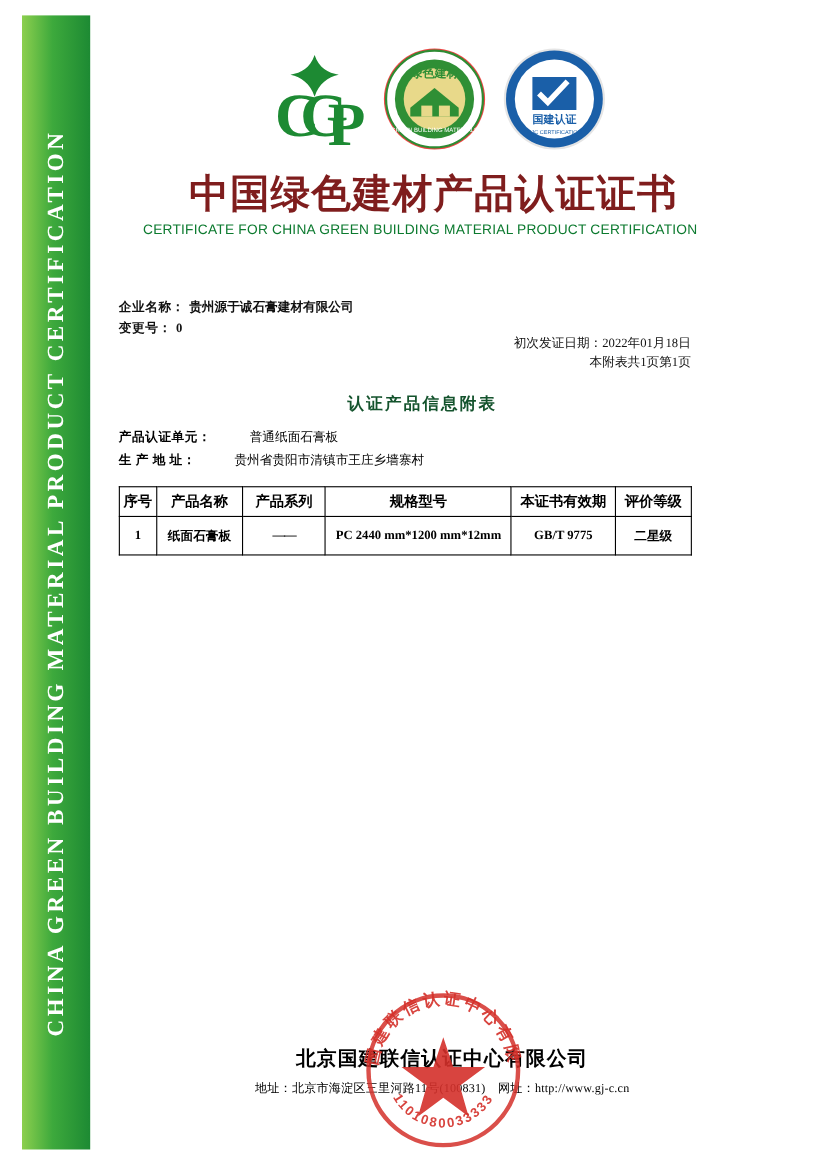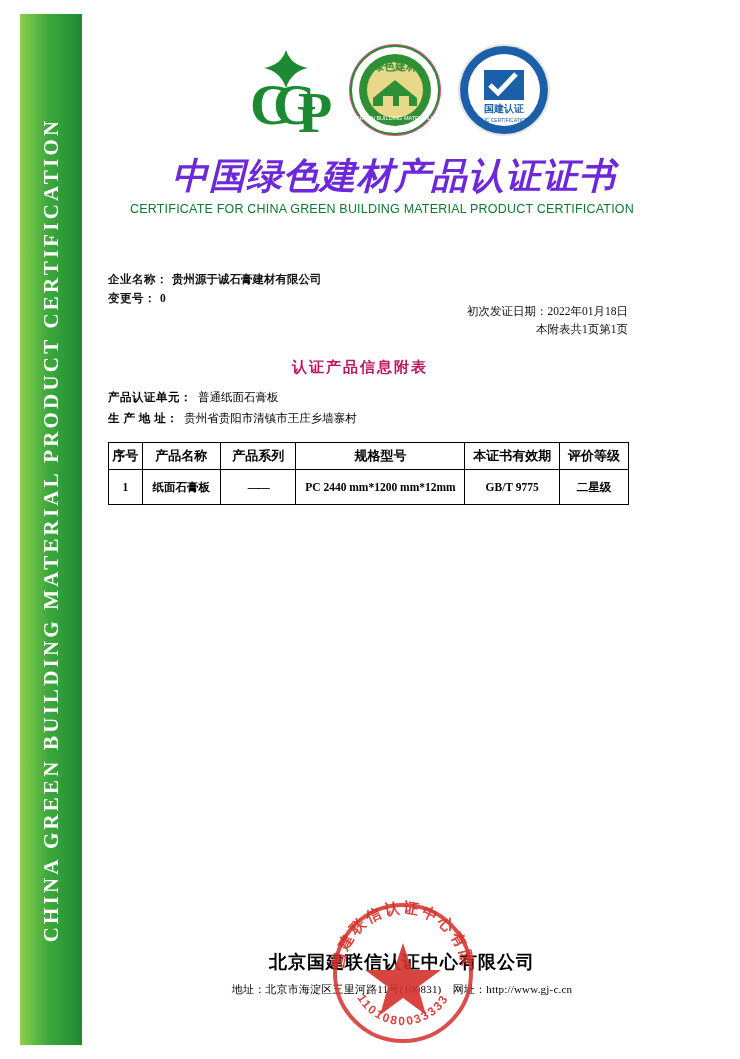--- a/index.html
+++ b/index.html
@@ -57,21 +57,21 @@
     height: 92px;
     position: relative;
   }
   .logo-cgp svg { display: block; }
 
   .logo-gbm {
     width: 92px;
     height: 92px;
     border-radius: 50%;
     position: relative;
-    background: #ec4899;
+    background: #ef4444;
   }
   .logo-gjc {
     width: 92px;
     height: 92px;
     border-radius: 50%;
     position: relative;
     background: #e5e5e5;
   }
 
   
@@ -80,23 +80,22 @@
     left: 0;
     top: 152px;
     width: 740px;
     text-align: center;
     padding-left: 48px;
     box-sizing: border-box;
     font-family: "Liberation Serif", serif;
     font-weight: 700;
     font-size: 36px;
     letter-spacing: 1px;
-    color: #6d28d9;
-    white-space: nowrap;
-    font-style: italic;
+    color: #7f1d1d;
+    white-space: nowrap;
   }
   .title-en {
     position: absolute;
     left: 0;
     top: 202px;
     width: 740px;
     text-align: center;
     padding-left: 24px;
     box-sizing: border-box;
     font-family: "Liberation Sans", sans-serif;
@@ -136,45 +135,46 @@
     text-align: left;
     white-space: nowrap;
     font-weight: 400;
   }
   .meta-right-1 { top: 32px; }
   .meta-right-2 { top: 50px; }
 
   
   .section-title {
     position: absolute;
-    left: 100px;
+    left: 124px;
     top: 358px;
     width: 520px;
     text-align: center;
     font-family: "Liberation Serif", serif;
     font-weight: 700;
     font-size: 15px;
     letter-spacing: 2px;
-    color: #be185d;
+    color: #14532d;
   }
 
   
   .prod-lines {
     position: absolute;
     left: 108px;
     top: 390px;
     width: 520px;
     font-size: 11.5px;
     font-family: "Liberation Serif", serif;
   }
   .prod-line {
     display: flex;
     align-items: baseline;
     margin-bottom: 6px;
     white-space: nowrap;
+    gap: 29px;
   }
   .prod-label { font-weight: 700; letter-spacing: 0.5px; }
   .prod-value { margin-left: 6px; font-weight: 400; }
 
   
   .tbl-wrap {
     position: absolute;
     left: 108px;
     top: 442px;
     width: 521px;

